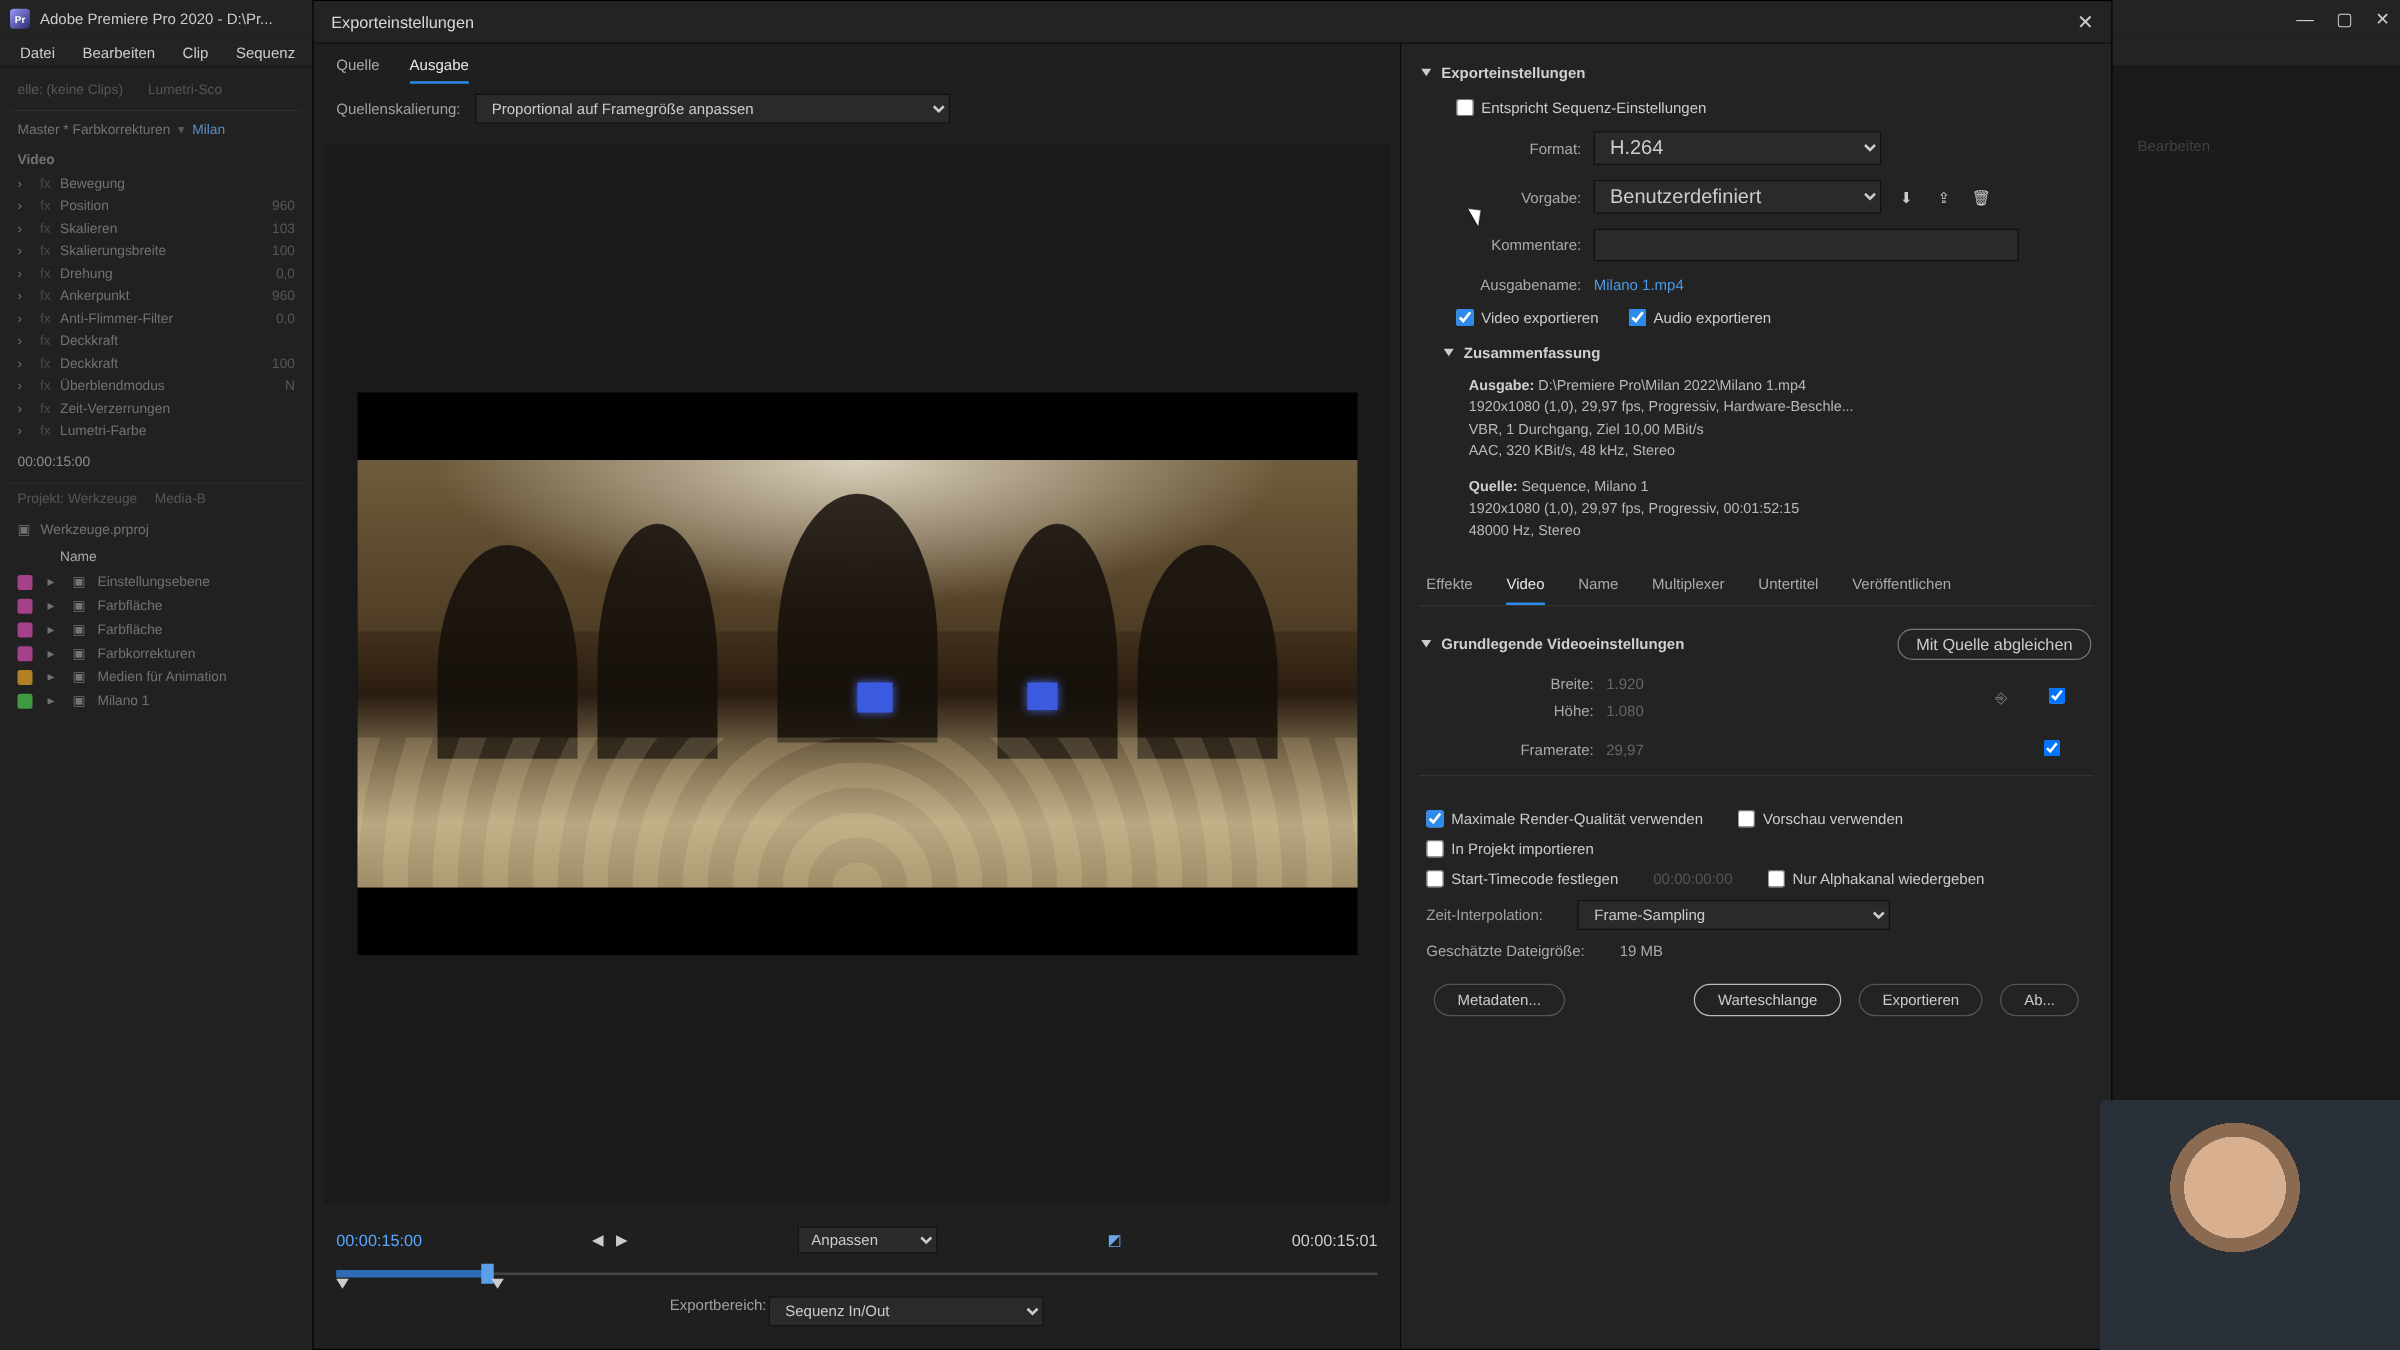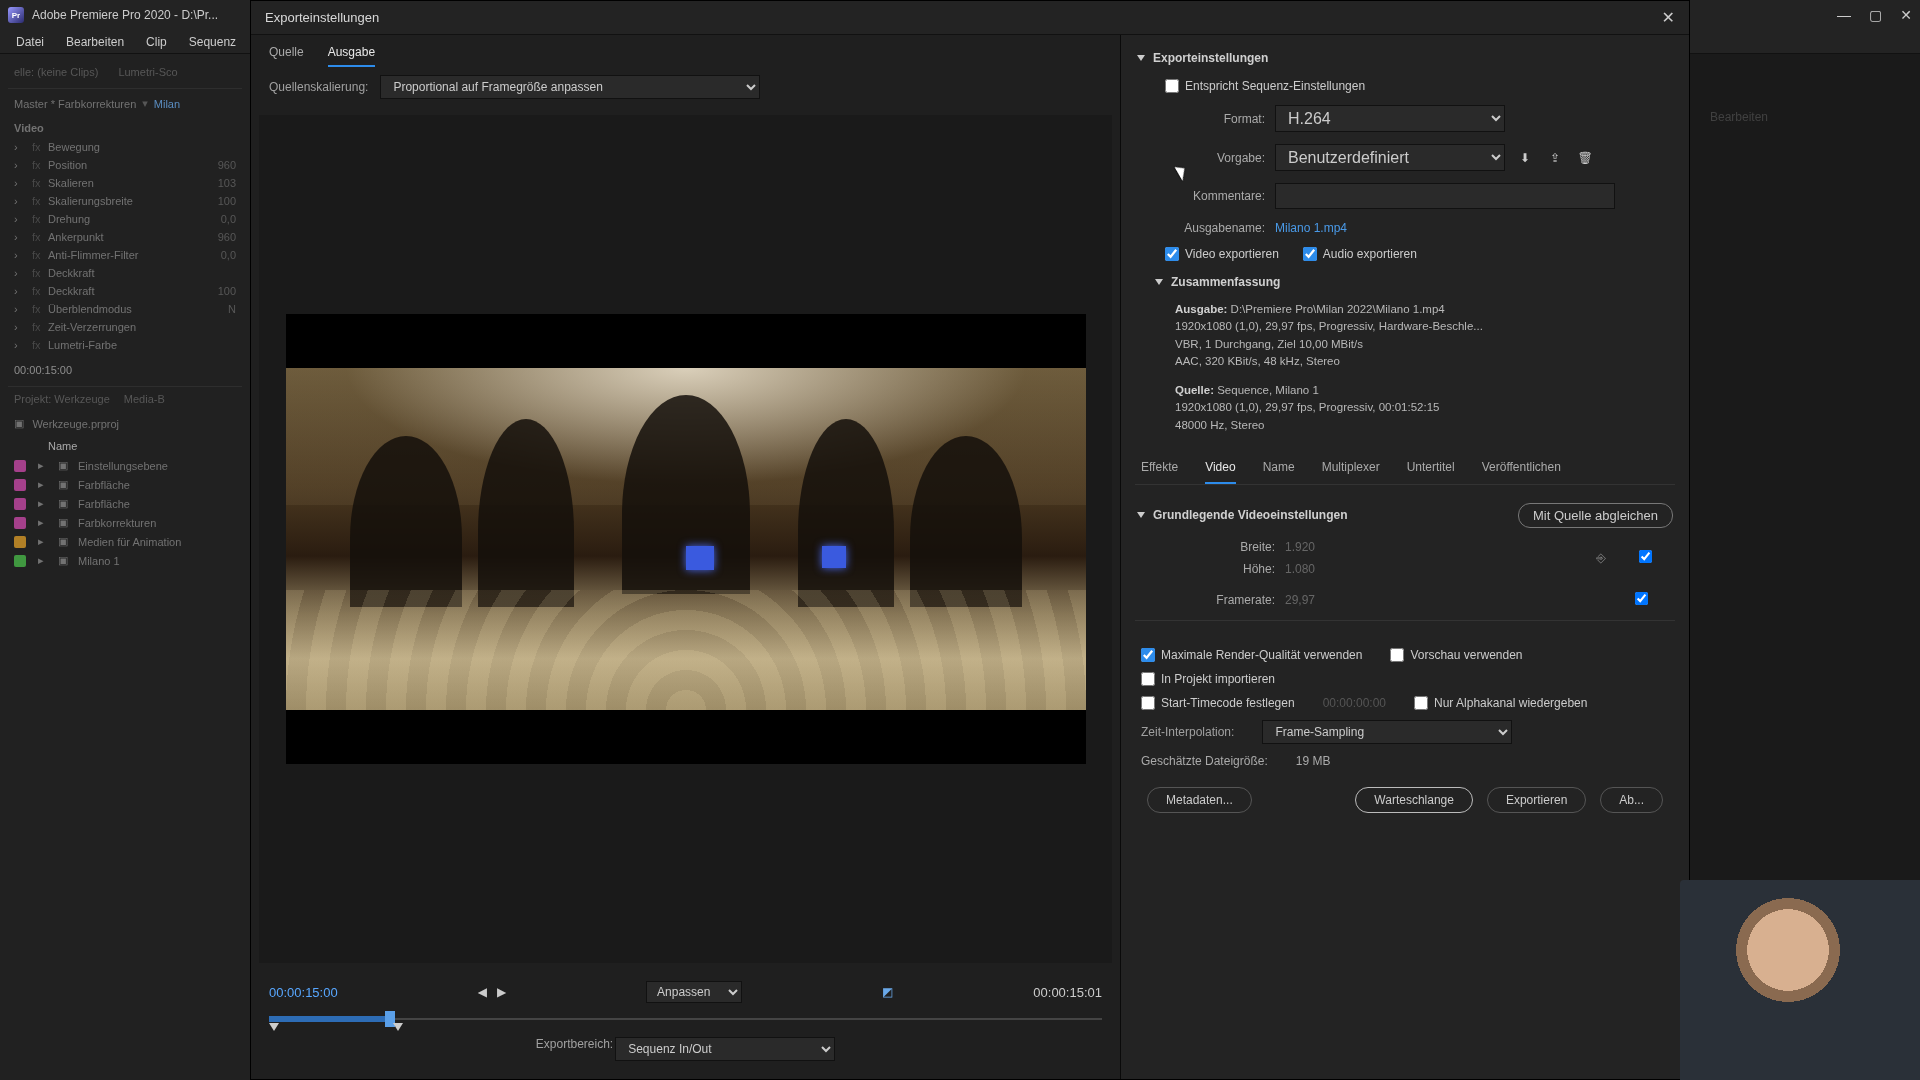--- a/index.html
+++ b/index.html
@@ -44,21 +44,21 @@
 .preview-img::before { content:''; position:absolute; top:0;left:0;right:0;height:40%; background: radial-gradient(ellipse at 50% 0%, rgba(230,220,200,0.9), rgba(120,100,70,0.2) 60%);}
 .preview-img::after { content:''; position:absolute; bottom:0;left:0;right:0;height:35%; background: repeating-radial-gradient(circle at 50% 100%, rgba(180,160,120,0.3) 0 20px, rgba(120,100,70,0.2) 20px 40px);}
 .arch { position:absolute; background:rgba(20,15,10,0.85); border-radius:50% 50% 0 0 / 60% 60% 0 0;}
 .screen-blue { position:absolute; background:#3a5adf; box-shadow:0 0 8px #4a6aef;}
 
 .timeline-bar { padding:10px 18px; }
 .time-row { display:flex; align-items:center; justify-content:space-between; }
 .tc { color:#58a7ff; font-size:13px;}
 .tc-end { color:#ccc; font-size:13px;}
 .play-icons { display:flex; gap:10px; align-items:center;}
-.fit-select { background:#2a2a2a;border:1px solid #111;color:#ccc;padding:2px 6px;font-size:12px; width:96px;}
+.fit-select { background:#2a2a2a;border:1px solid #111;color:#ccc;padding:2px 6px;font-size:12px; width:112px;}
 .slider { width:100%; height:20px; position:relative; margin-top:6px;}
 .slider-track { position:absolute; top:9px; left:0; right:0; height:2px; background:#444;}
 .slider-range { position:absolute; top:7px; left:0; width:120px; height:6px; background:#2d6cb5;}
 .slider-thumb { position:absolute; top:2px; left:116px; width:10px;height:16px; background:#5a9fe8;}
 .slider-mark { position:absolute; top:14px; width:0;height:0; border-left:5px solid transparent;border-right:5px solid transparent;border-top:8px solid #ccc;}
 .export-range-row { display:flex; align-items:flex-start; gap:2px; padding:8px 18px; justify-content:center;}
 
 
 .right-pane { flex:1; background:#232323; display:flex; flex-direction:column; overflow-y:auto; padding:8px 14px;}
 .section-head { display:flex; align-items:center; gap:8px; padding:8px 2px; font-weight:bold; color:#d0d0d0; font-size:12px;}

